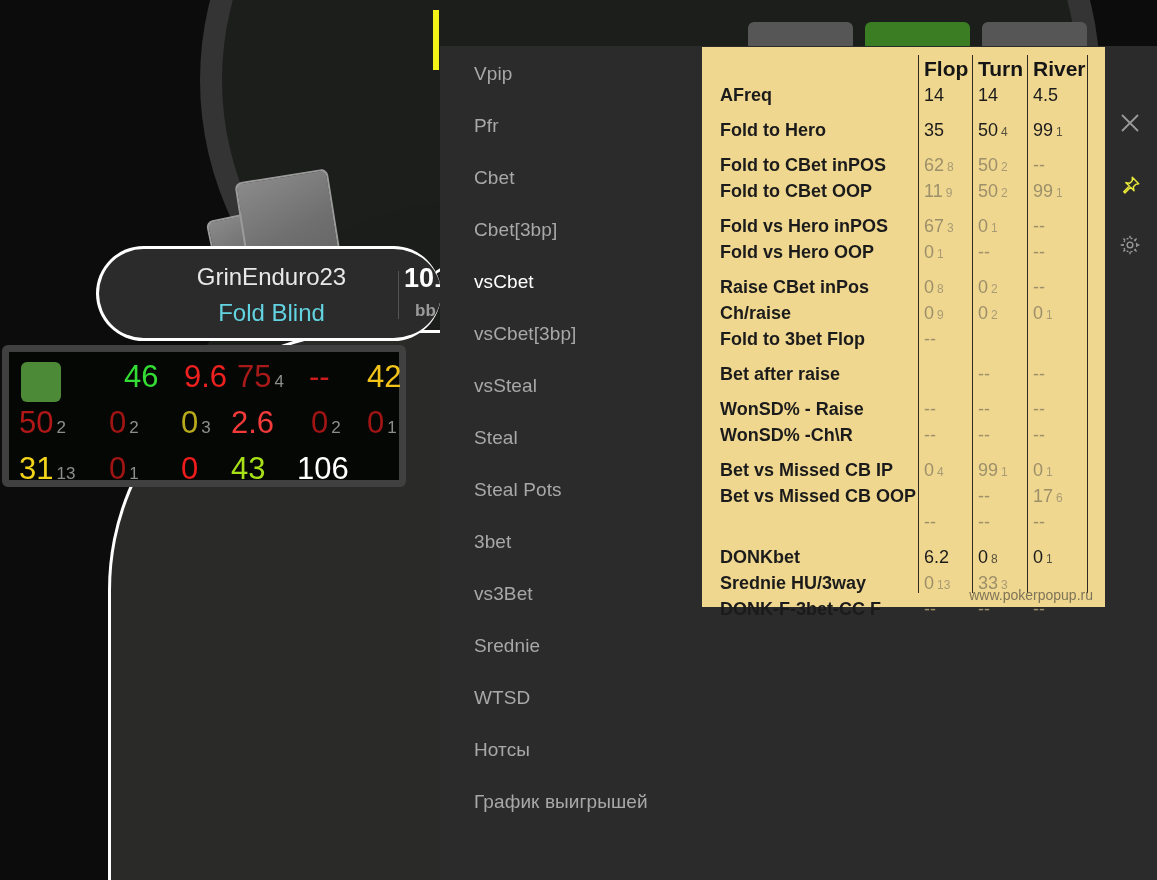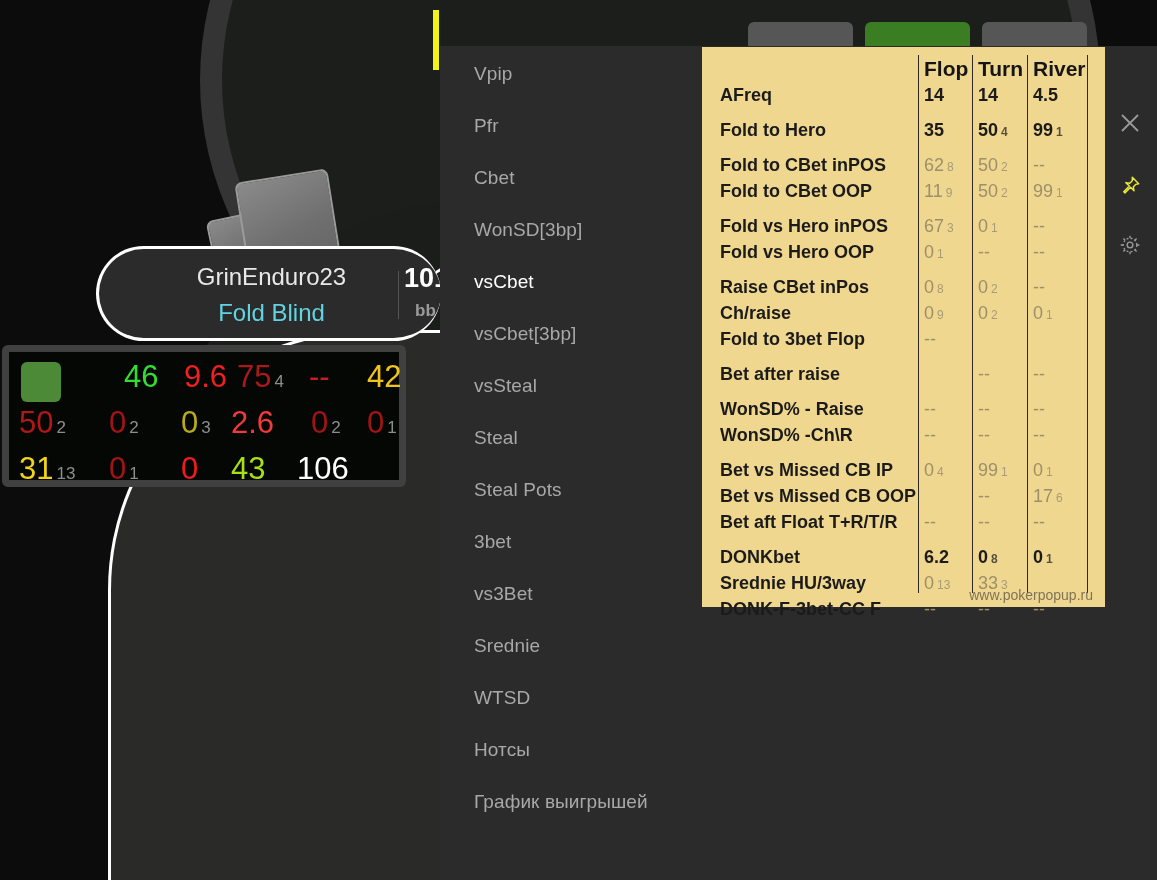--- a/index.html
+++ b/index.html
@@ -116,21 +116,21 @@
   .srow { position: absolute; left: 0; width: 100%; height: 23px; }
   .slabel {
     position: absolute; left: 18px; top: 0;
     font-size: 18px; font-weight: bold; color: #1b1b1b; white-space: nowrap;
     line-height: 23px;
   }
   .scell {
     position: absolute; top: 0; line-height: 23px;
     font-size: 18px; white-space: nowrap; color: #9c8f6a;
   }
-  .scell.dark { color: #1b1b1b; font-weight: bold; }
+  .scell.dark { color: #1b1b1b; font-weight: normal; }
   .c-flop  { left: 222px; }
   .c-turn  { left: 276px; }
   .c-river { left: 331px; }
   .sub { font-size: 12px; color: #a89b76; margin-left: 3px; }
   .scell.dark .sub { color: #55503f; }
 
   .watermark {
     position: absolute; right: 12px; bottom: 4px;
     font-size: 14px; color: #7e7458;
   }
@@ -257,21 +257,21 @@
         <div class="hud-val" style="left: 288px; color: rgb(255, 255, 255);">106</div>
       </div>
   </div>
 
   <div class="popup">
 
     <div class="menu" id="menu">
         <div class="menu-item" style="top: 17px;">Vpip</div>
         <div class="menu-item" style="top: 69px;">Pfr</div>
         <div class="menu-item" style="top: 121px;">Cbet</div>
-        <div class="menu-item" style="top: 173px;">WonSD[3bp]</div>
+        <div class="menu-item" style="top: 173px;">Cbet[3bp]</div>
         <div class="menu-item active" style="top: 225px;">vsCbet</div>
         <div class="menu-item" style="top: 277px;">vsCbet[3bp]</div>
         <div class="menu-item" style="top: 329px;">vsSteal</div>
         <div class="menu-item" style="top: 381px;">Steal</div>
         <div class="menu-item" style="top: 433px;">Steal Pots</div>
         <div class="menu-item" style="top: 485px;">3bet</div>
         <div class="menu-item" style="top: 537px;">vs3Bet</div>
         <div class="menu-item" style="top: 589px;">Srednie</div>
         <div class="menu-item" style="top: 641px;">WTSD</div>
         <div class="menu-item" style="top: 693px;">Нотсы</div>
@@ -366,21 +366,20 @@
             <div class="scell c-turn">99<span class="sub">1</span></div>
             <div class="scell c-river">0<span class="sub">1</span></div>
           </div>
           <div class="srow" style="top: 438px;">
             <div class="slabel">Bet vs Missed CB OOP</div>
             <div class="scell c-flop"></div>
             <div class="scell c-turn">--</div>
             <div class="scell c-river">17<span class="sub">6</span></div>
           </div>
           <div class="srow" style="top: 464px;">
-            <div class="slabel">Bet aft Float T+R/T/R</div>
             <div class="scell c-flop">--</div>
             <div class="scell c-turn">--</div>
             <div class="scell c-river">--</div>
           </div>
           <div class="srow" style="top: 499px;">
             <div class="slabel">DONKbet</div>
             <div class="scell c-flop dark">6.2</div>
             <div class="scell c-turn dark">0<span class="sub">8</span></div>
             <div class="scell c-river dark">0<span class="sub">1</span></div>
           </div>

